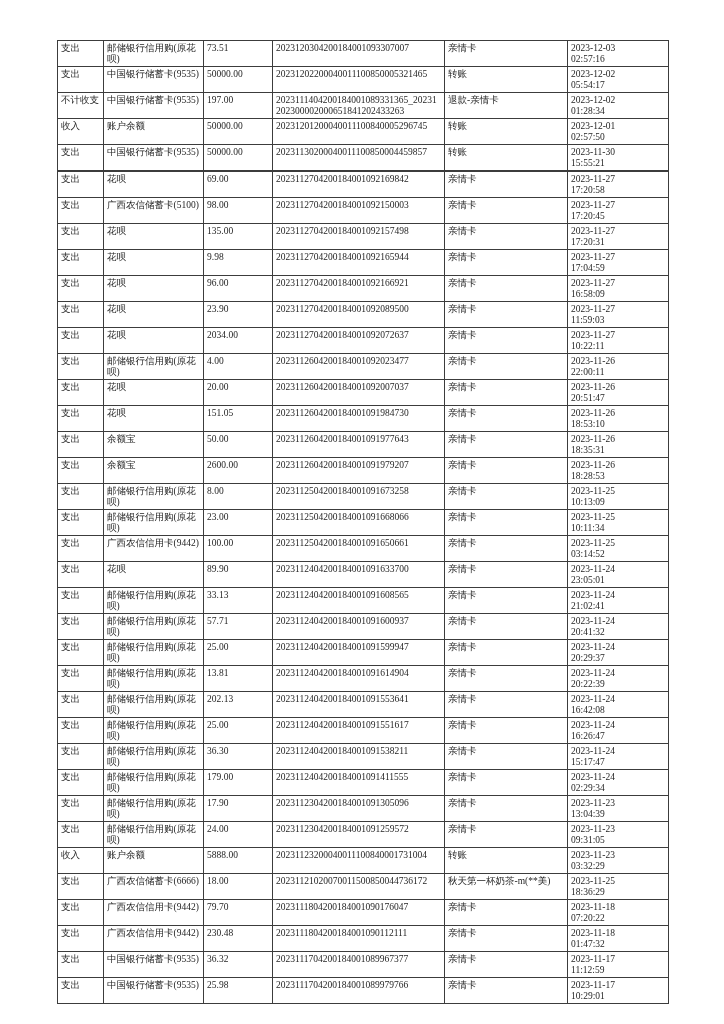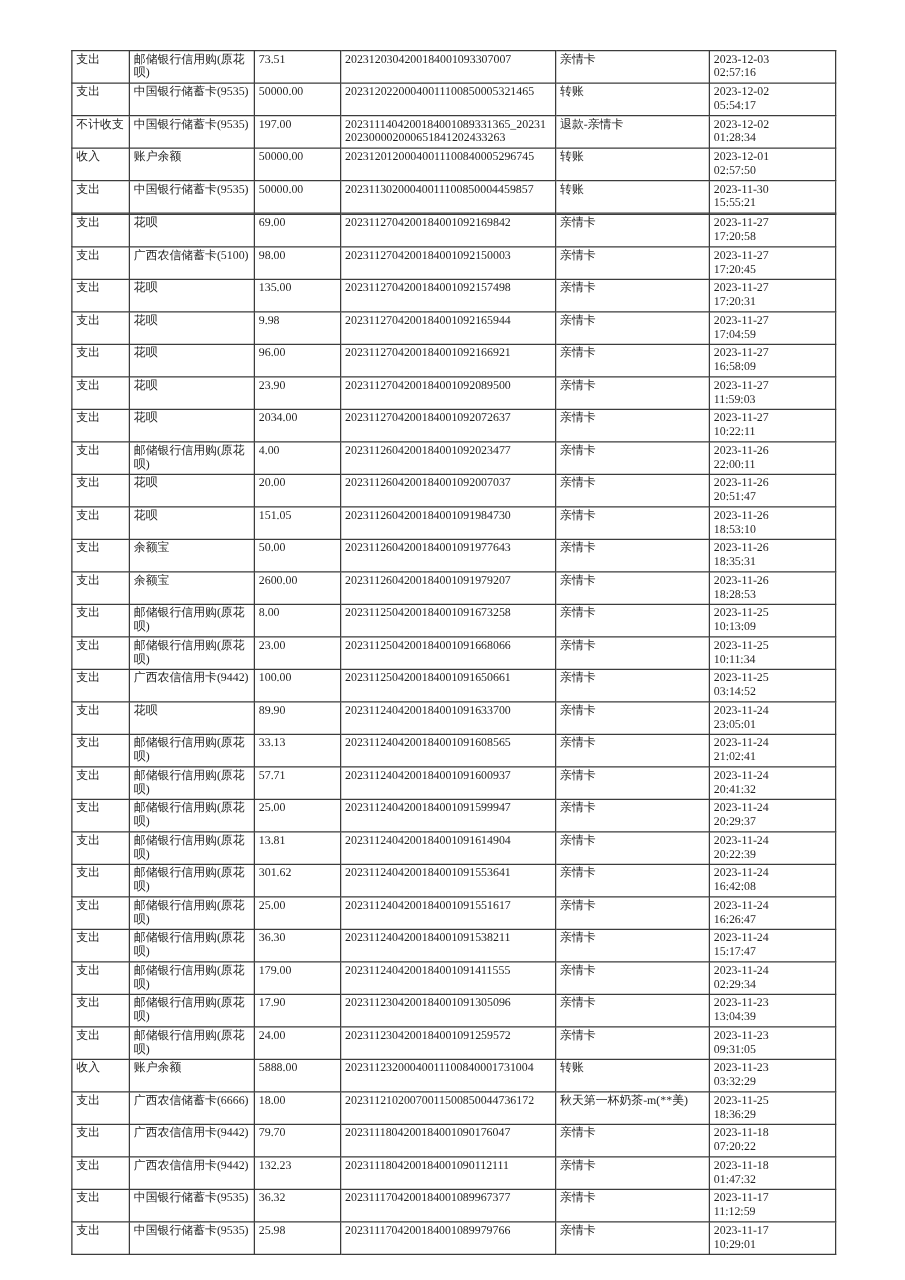--- a/index.html
+++ b/index.html
@@ -603,21 +603,21 @@
     </td>
   </tr>
         <tr>
     <td>
       <span>支出</span>
     </td>
     <td>
       <span>邮储银行信用购(原花呗)</span>
     </td>
     <td>
-      <span>301.62</span>
+      <span>202.13</span>
     </td>
     <td>
       <span>2023112404200184001091553641</span>
     </td>
     <td>
       <span>亲情卡</span>
     </td>
     <td>
       <span class="dt">2023-11-24</span>
       <span class="dt">16:42:08</span>
@@ -792,21 +792,21 @@
     </td>
   </tr>
         <tr>
     <td>
       <span>支出</span>
     </td>
     <td>
       <span>广西农信信用卡(9442)</span>
     </td>
     <td>
-      <span>132.23</span>
+      <span>230.48</span>
     </td>
     <td>
       <span>2023111804200184001090112111</span>
     </td>
     <td>
       <span>亲情卡</span>
     </td>
     <td>
       <span class="dt">2023-11-18</span>
       <span class="dt">01:47:32</span>

